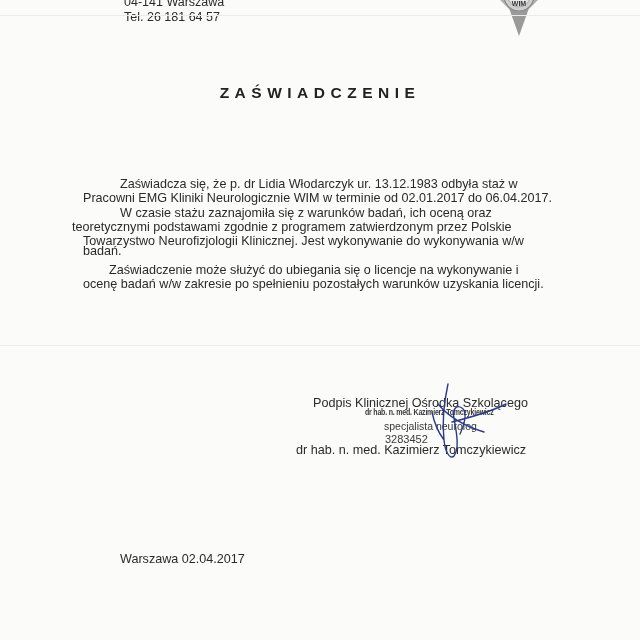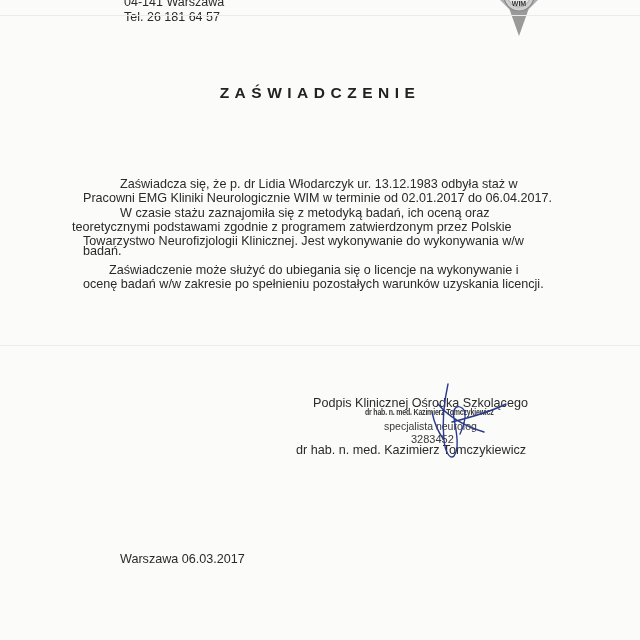--- a/index.html
+++ b/index.html
@@ -38,31 +38,31 @@
 </svg>
 
 <div class="abs fold" style="top:15px"></div>
 <div class="abs fold" style="top:345px;background:#eeedeb"></div>
 
 <div class="abs title">ZAŚWIADCZENIE</div>
 
 <div class="abs para" style="left:120px;top:177px">Zaświadcza się, że p. dr Lidia Włodarczyk ur. 13.12.1983 odbyła staż w</div>
 <div class="abs para" style="left:83px;top:191px">Pracowni EMG Kliniki Neurologicznie WIM w terminie od 02.01.2017 do 06.04.2017.</div>
 
-<div class="abs para" style="left:120px;top:206px">W czasie stażu zaznajomiła się z metodyką badań, ich oceną oraz</div>
+<div class="abs para" style="left:120px;top:206px">W czasie stażu zaznajomiła się z warunków badań, ich oceną oraz</div>
 <div class="abs para" style="left:72px;top:220px">teoretycznymi podstawami zgodnie z programem zatwierdzonym przez Polskie</div>
 <div class="abs para" style="left:83px;top:234px">Towarzystwo Neurofizjologii Klinicznej. Jest wykonywanie do wykonywania w/w</div>
 <div class="abs para" style="left:83px;top:244px">badań.</div>
 
 <div class="abs para" style="left:109px;top:263px">Zaświadczenie może służyć do ubiegania się o licencje na wykonywanie i</div>
 <div class="abs para" style="left:83px;top:277px">ocenę badań w/w zakresie po spełnieniu pozostałych warunków uzyskania licencji.</div>
 
 <div class="abs sig-line" style="left:313px;top:396px">Podpis Klinicznej Ośrodka Szkolącego</div>
 <div class="abs stamp" style="left:365px;top:409px;font-size:7px;font-weight:bold;letter-spacing:-0.2px;transform:scaleY(1.2)">dr hab. n. med. Kazimierz Tomczykiewicz</div>
 <div class="abs stamp" style="left:384px;top:420px;font-size:10.5px">specjalista neurolog</div>
-<div class="abs stamp" style="left:411px;top:433px;font-size:11px">3283452</div>
+<div class="abs stamp" style="left:385px;top:433px;font-size:11px">3283452</div>
 <div class="abs sig-line" style="left:296px;top:443px">dr hab. n. med. Kazimierz Tomczykiewicz</div>
 
 <svg id="signature" class="abs" viewBox="0 0 110 82">
   <path d="M50,2 C46,20 44,40 46,58 C47,70 52,78 56,74 C62,66 58,48 56,36 C54,28 58,22 64,26 C70,30 66,44 62,52 M40,22 C50,34 66,44 86,50 M46,58 C40,50 36,40 34,30 M54,40 C70,36 92,30 108,22" fill="none" stroke="#2b3a8a" stroke-width="1.4" stroke-linecap="round"></path>
 </svg>
 
-<div class="abs para" style="left:120px;top:552px">Warszawa 06.03.2017</div>
+<div class="abs para" style="left:120px;top:552px">Warszawa 02.04.2017</div>
 
 </body></html>

